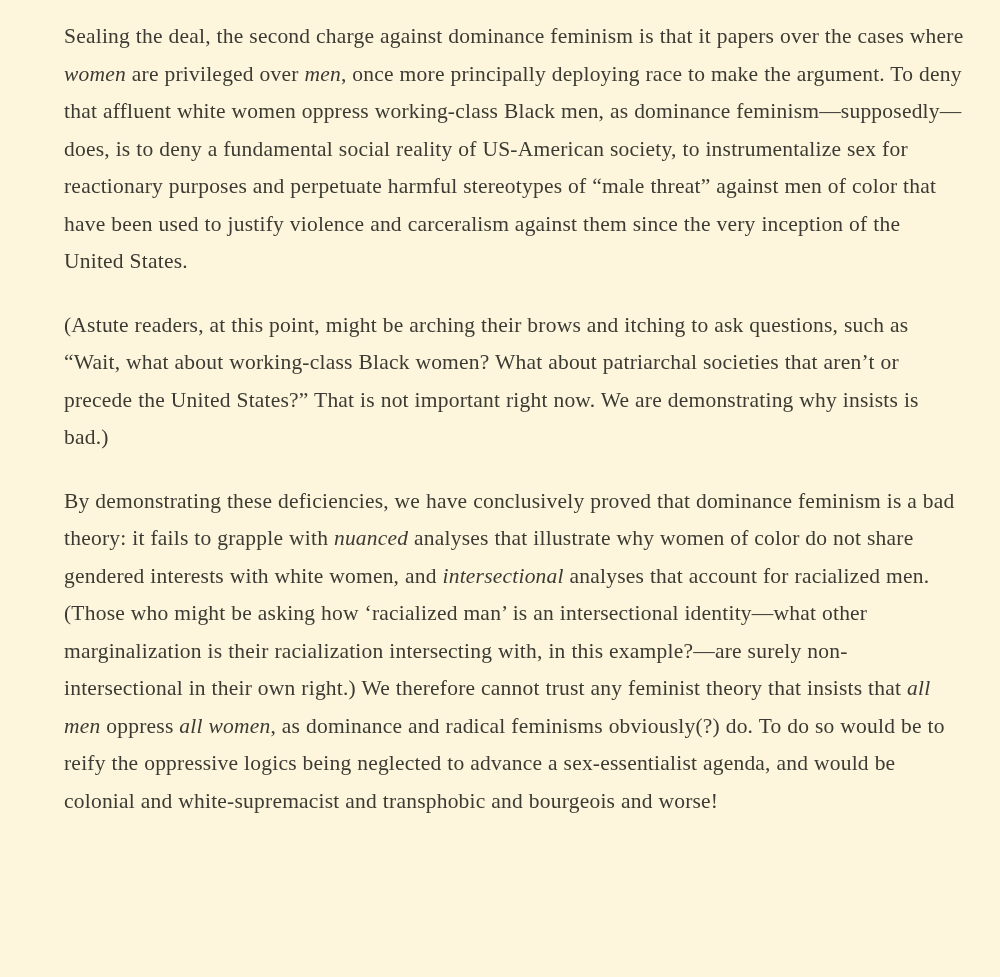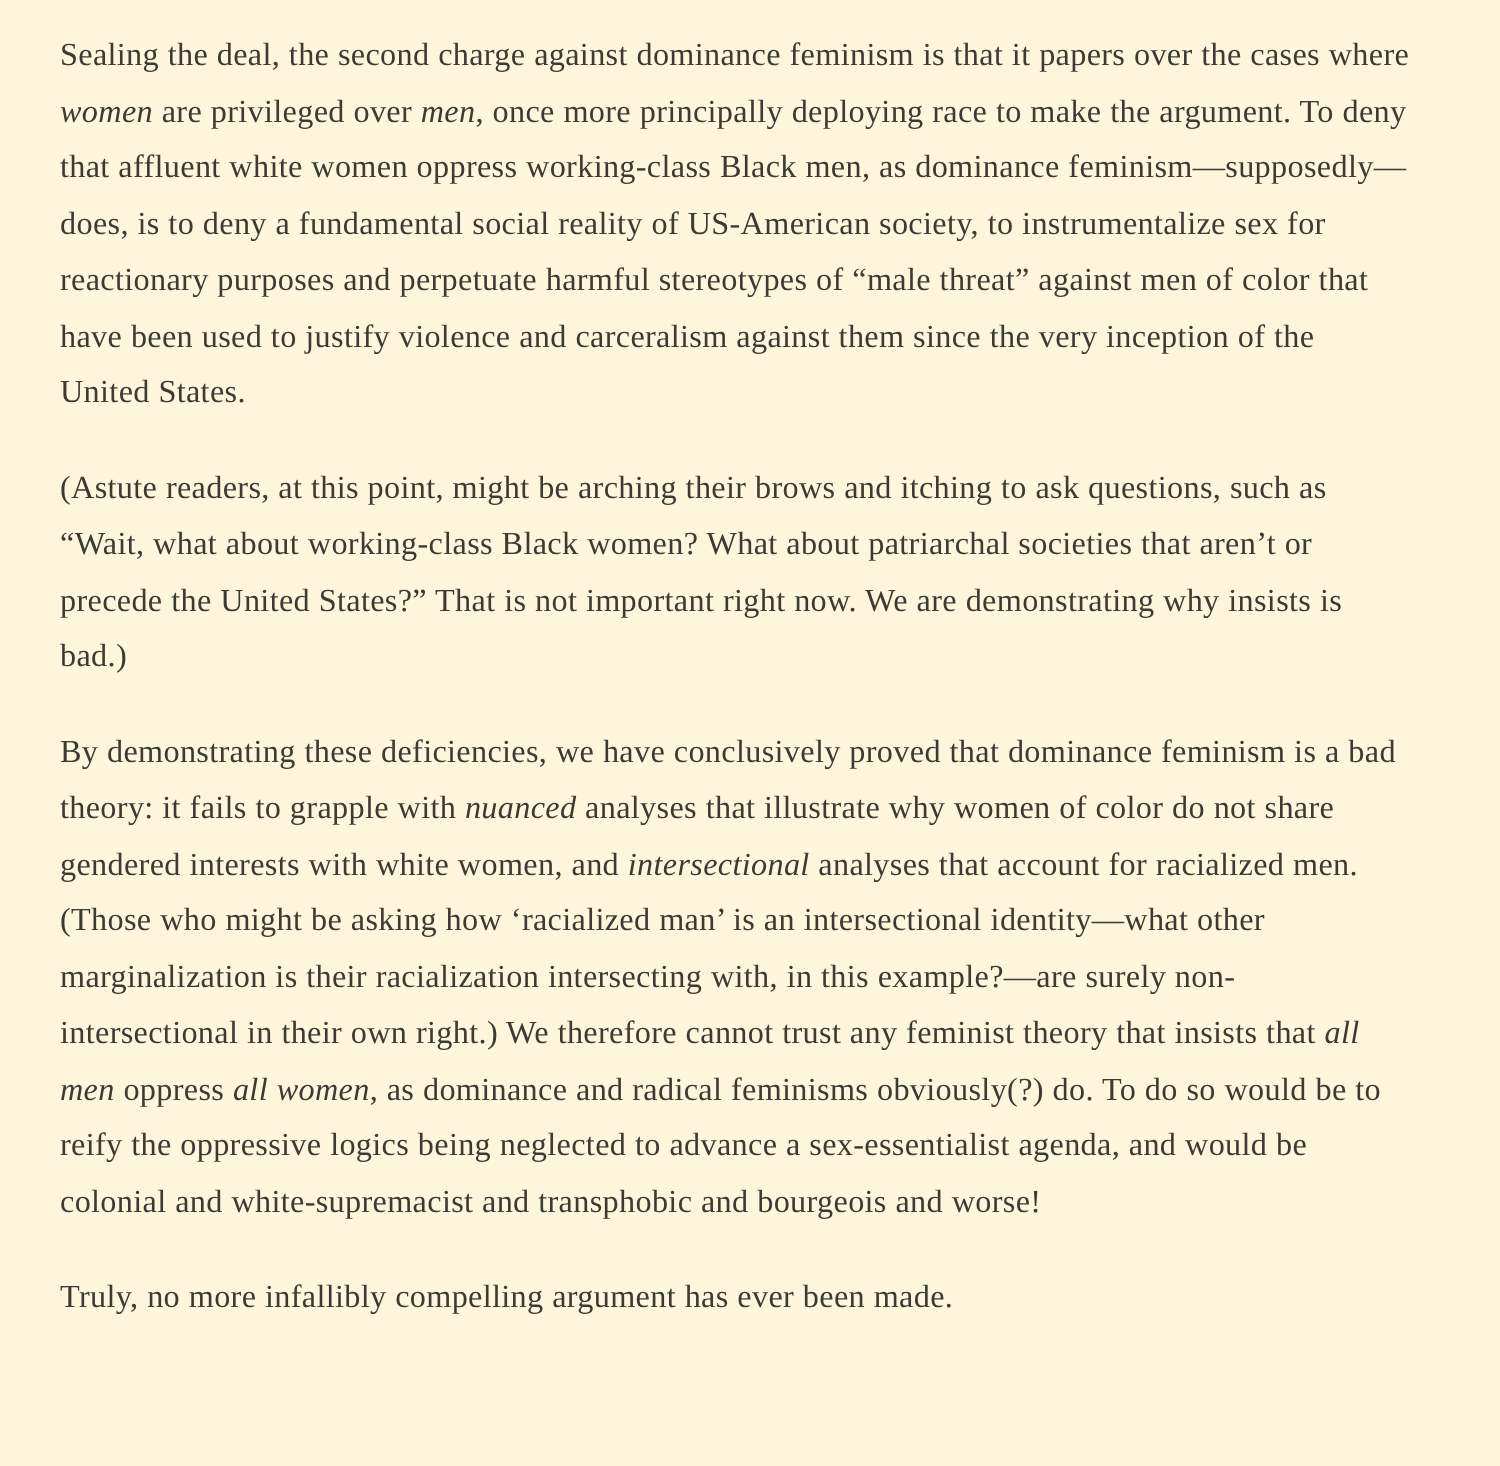--- a/index.html
+++ b/index.html
@@ -16,20 +16,21 @@
   }
   .page {
     box-sizing: border-box;
     width: 1000px;
     height: 977px;
     padding: 18px 62px 0 40px;
     background: #fdf6dd;
   }
   .article {
     width: 900px;
+    margin-left: 24px;
   }
   p.para {
     margin: 0 0 26px 0;
     font-size: 21.5px;
     line-height: 37.5px;
     color: #3c3b33;
     text-align: left;
     letter-spacing: 0.01em;
     word-spacing: 0.01em;
     -webkit-font-smoothing: antialiased;
@@ -42,15 +43,14 @@
   }
 </style>
 </head>
 <body style="background: rgb(253, 246, 221);">
 
 <div class="page" style="background: rgb(253, 246, 221);">
   <article class="article" id="article-body">
       <p class="para" style="color: rgb(60, 59, 51);"><span>Sealing the deal, the second charge against dominance feminism is that it papers over the cases where </span><em>women</em><span> are privileged over </span><em>men</em><span>, once more principally deploying race to make the argument. To deny that affluent white women oppress working-class Black men, as dominance feminism—supposedly—does, is to deny a fundamental social reality of US-American society, to instrumentalize sex for reactionary purposes and perpetuate harmful stereotypes of “male threat” against men of color that have been used to justify violence and carceralism against them since the very inception of the United States.</span></p>
       <p class="para" style="color: rgb(60, 59, 51);"><span>(Astute readers, at this point, might be arching their brows and itching to ask questions, such as “Wait, what about working-class Black women? What about patriarchal societies that aren’t or precede the United States?” That is not important right now. We are demonstrating why insists is bad.)</span></p>
       <p class="para" style="color: rgb(60, 59, 51);"><span>By demonstrating these deficiencies, we have conclusively proved that dominance feminism is a bad theory: it fails to grapple with </span><em>nuanced</em><span> analyses that illustrate why women of color do not share gendered interests with white women, and </span><em>intersectional</em><span> analyses that account for racialized men. (Those who might be asking how ‘racialized man’ is an intersectional identity—what other marginalization is their racialization intersecting with, in this example?—are surely non-intersectional in their own right.) We therefore cannot trust any feminist theory that insists that </span><em>all men</em><span> oppress </span><em>all women</em><span>, as dominance and radical feminisms obviously(?) do. To do so would be to reify the oppressive logics being neglected to advance a sex-essentialist agenda, and would be colonial and white-supremacist and transphobic and bourgeois and worse!</span></p>
-      <p class="para" style="color: rgb(60, 59, 51);"><span>Truly, no more infallibly compelling argument has ever been made.</span></p>
     </article>
 </div>
 
 </body></html>

